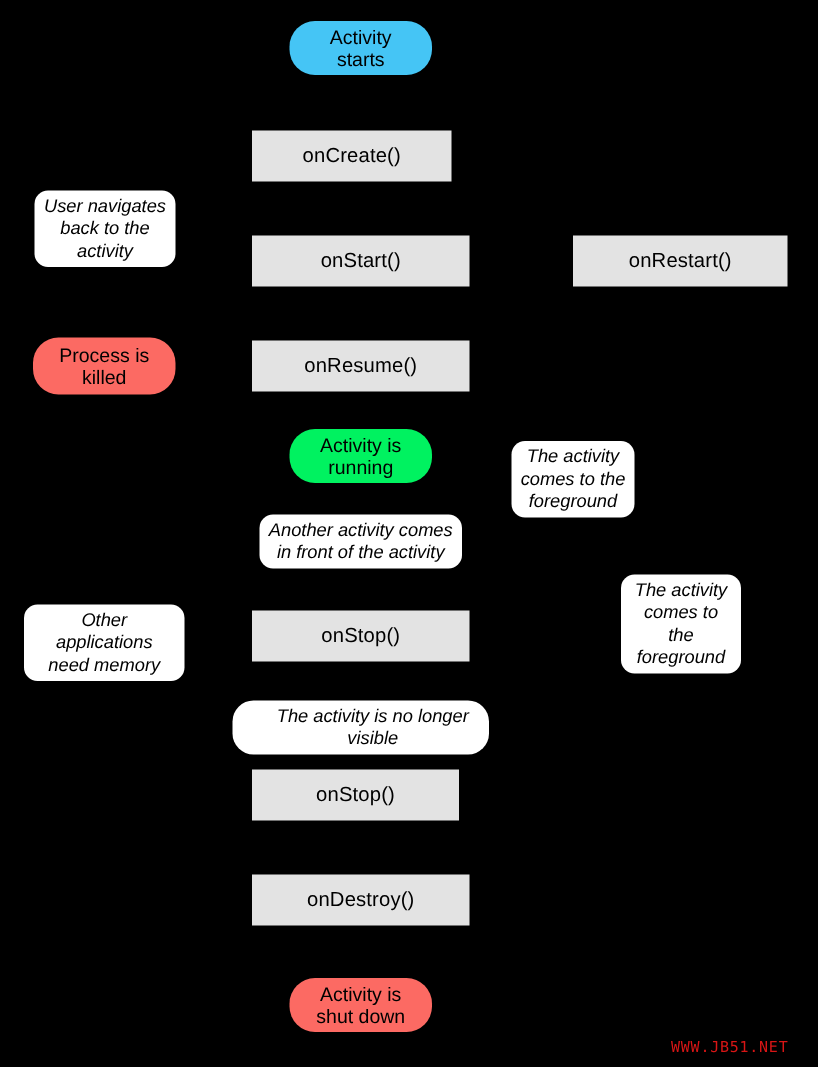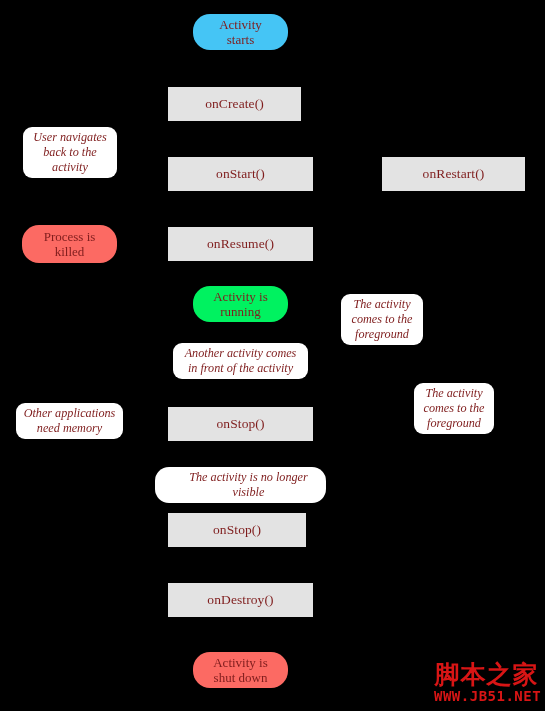--- a/index.html
+++ b/index.html
@@ -17,24 +17,23 @@
   }
 
   
   .node {
     position: absolute;
     box-sizing: border-box;
     display: flex;
     align-items: center;
     justify-content: center;
     text-align: center;
-    color: #7f1d1d;
+    color: #000000;
     line-height: 1.18;
     white-space: pre-line;
-    font-family: Liberation Serif, serif;
   }
 
   
   .method-box {
     background: #E3E3E3;
     border: 0;
     font-size: 13.5px;
     letter-spacing: 0.1px;
   }
 
@@ -76,22 +75,22 @@
     color: #D81515;
     font-size: 25px;
     font-weight: bold;
     letter-spacing: 1px;
     line-height: 1;
     font-family: "DejaVu Sans", sans-serif;
   }
   #watermark .wm-url {
     display: block;
     color: #D81515;
-    font-size: 14px;
-    font-weight: bold;
+    font-size: 10px;
+    font-weight: normal;
     letter-spacing: 0.5px;
     line-height: 1.3;
     font-family: "DejaVu Sans Mono", monospace;
   }
 </style>
 </head>
 <body>
 
 <div id="canvas">
 
@@ -124,16 +123,15 @@
 in front of the activity</div>
       <div class="node note" style="left: 16px; top: 403px; width: 107px; min-height: 32px;">Other applications
 need memory</div>
       <div class="node note" style="left: 414px; top: 383px; width: 80px; min-height: 46px;">The activity
 comes to the
 foreground</div>
       <div class="node note note-pill" style="left: 155px; top: 467px; width: 171px; min-height: 19px; padding-left: 28px;">The activity is no longer visible</div>
     </div>
 
   <div id="watermark">
-    <span class="wm-cn">脚本之家</span>
     <span class="wm-url">WWW.JB51.NET</span>
   </div>
 </div>
 
 </body></html>

